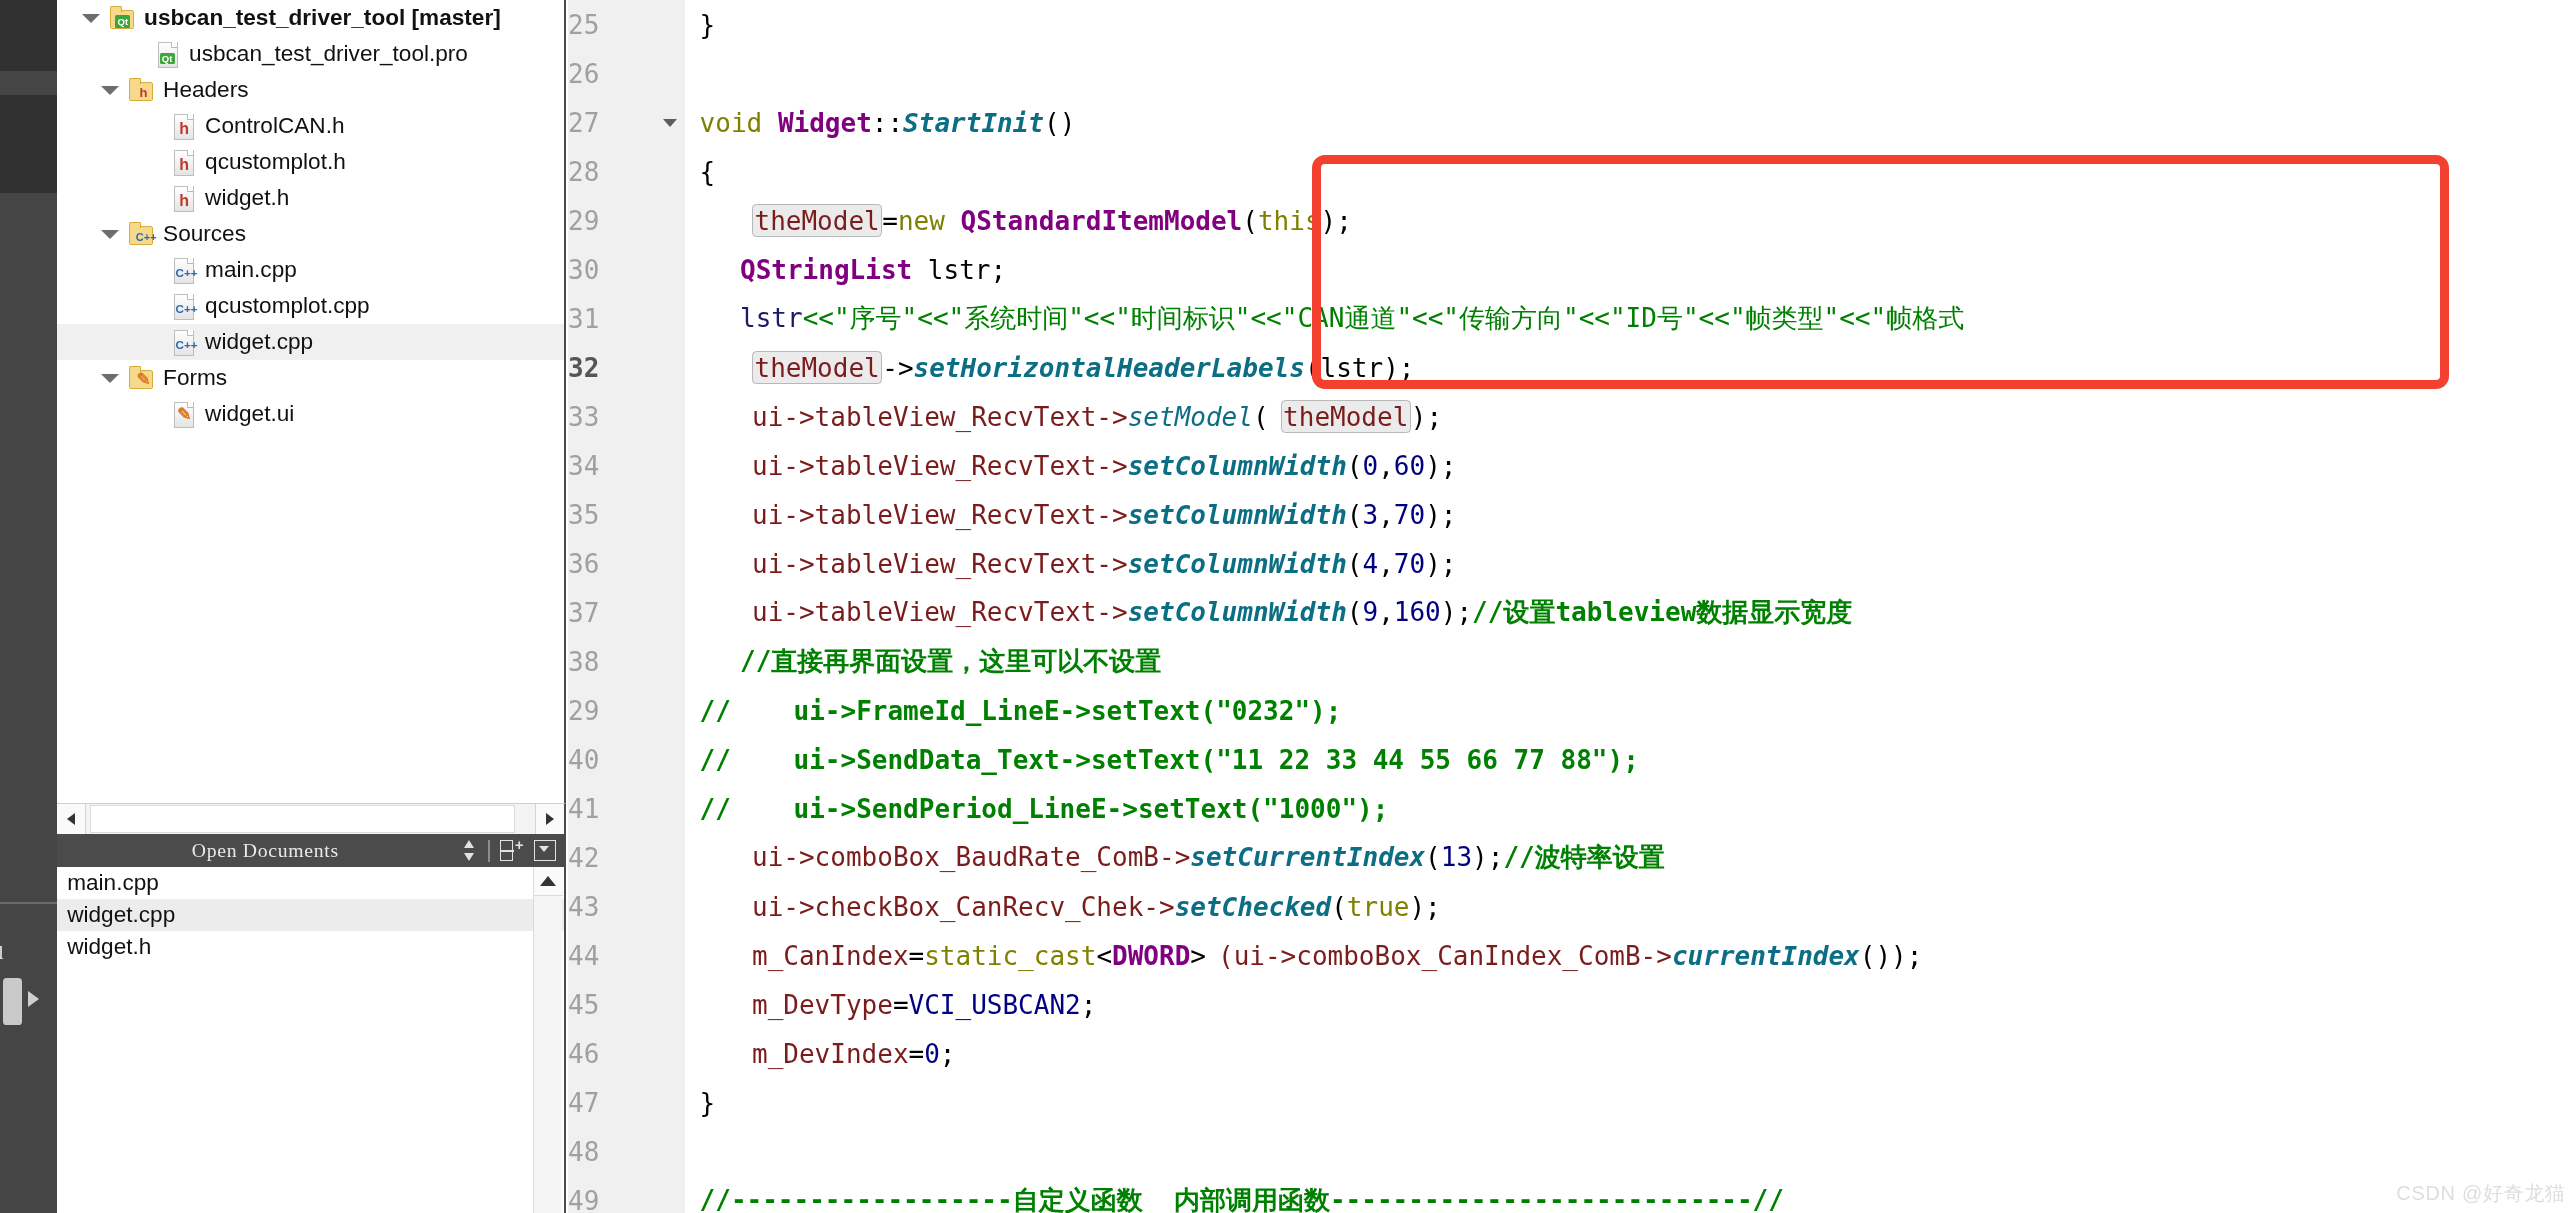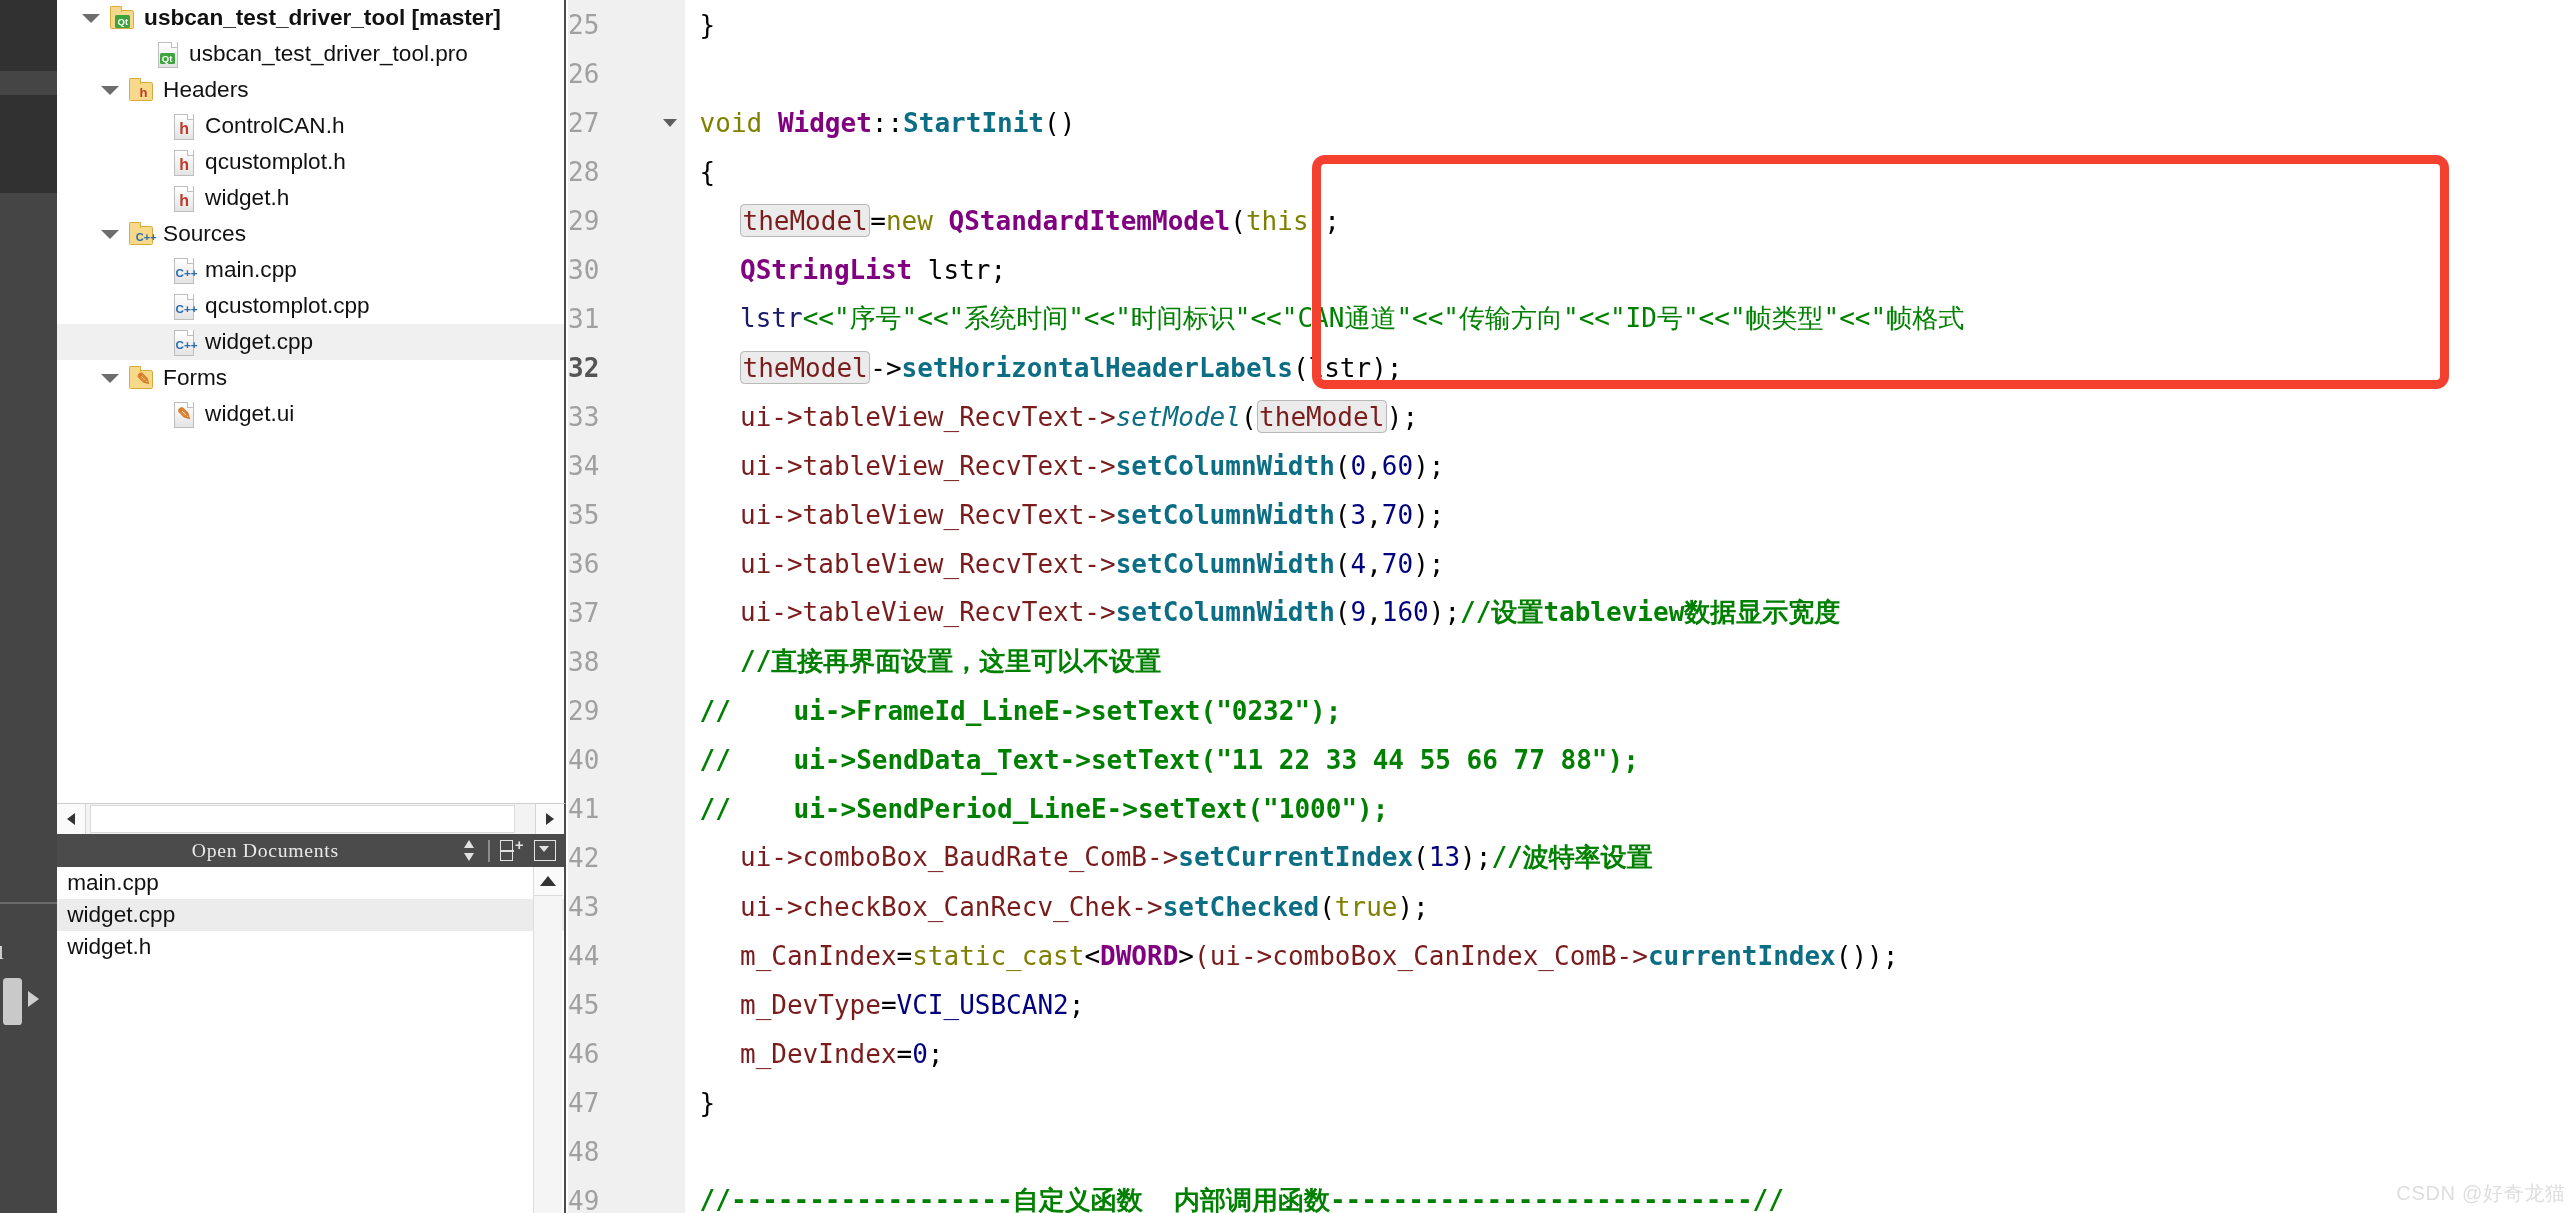--- a/index.html
+++ b/index.html
@@ -245,23 +245,23 @@
   .ctext {
     font-family: "DejaVu Sans Mono", monospace;
     font-size: 26px;
     letter-spacing: 0px;
     color: #000000;
     padding-left: 14.6px;
   }
   
   .t-kw      { color: #808000; }          
   .t-type    { color: #800080; font-weight: bold; } 
-  .t-fn      { color: #0b6e84; font-weight: bold; } 
+  .t-fn      { color: #0b6e84; font-weight: bold; font-style: italic; } 
   .t-fni     { color: #0b6e84; font-style: italic; }
-  .t-member  { color: #7a1c1c; }          
+  .t-member  { color: #7a1c1c; margin-left: 12px; }          
   .t-str     { color: #008000; }          
   .t-cmt     { color: #008000; font-weight: bold; }          
   .t-num     { color: #000080; }          
   .t-plain   { color: #000000; }
   .t-local   { color: #1a1a6b; }          
   .occ {
     background: #ebebeb;
     border: 0.7px solid #b8b8b8;
     border-radius: 4.4px;
     padding: 0.7px 1.5px;

